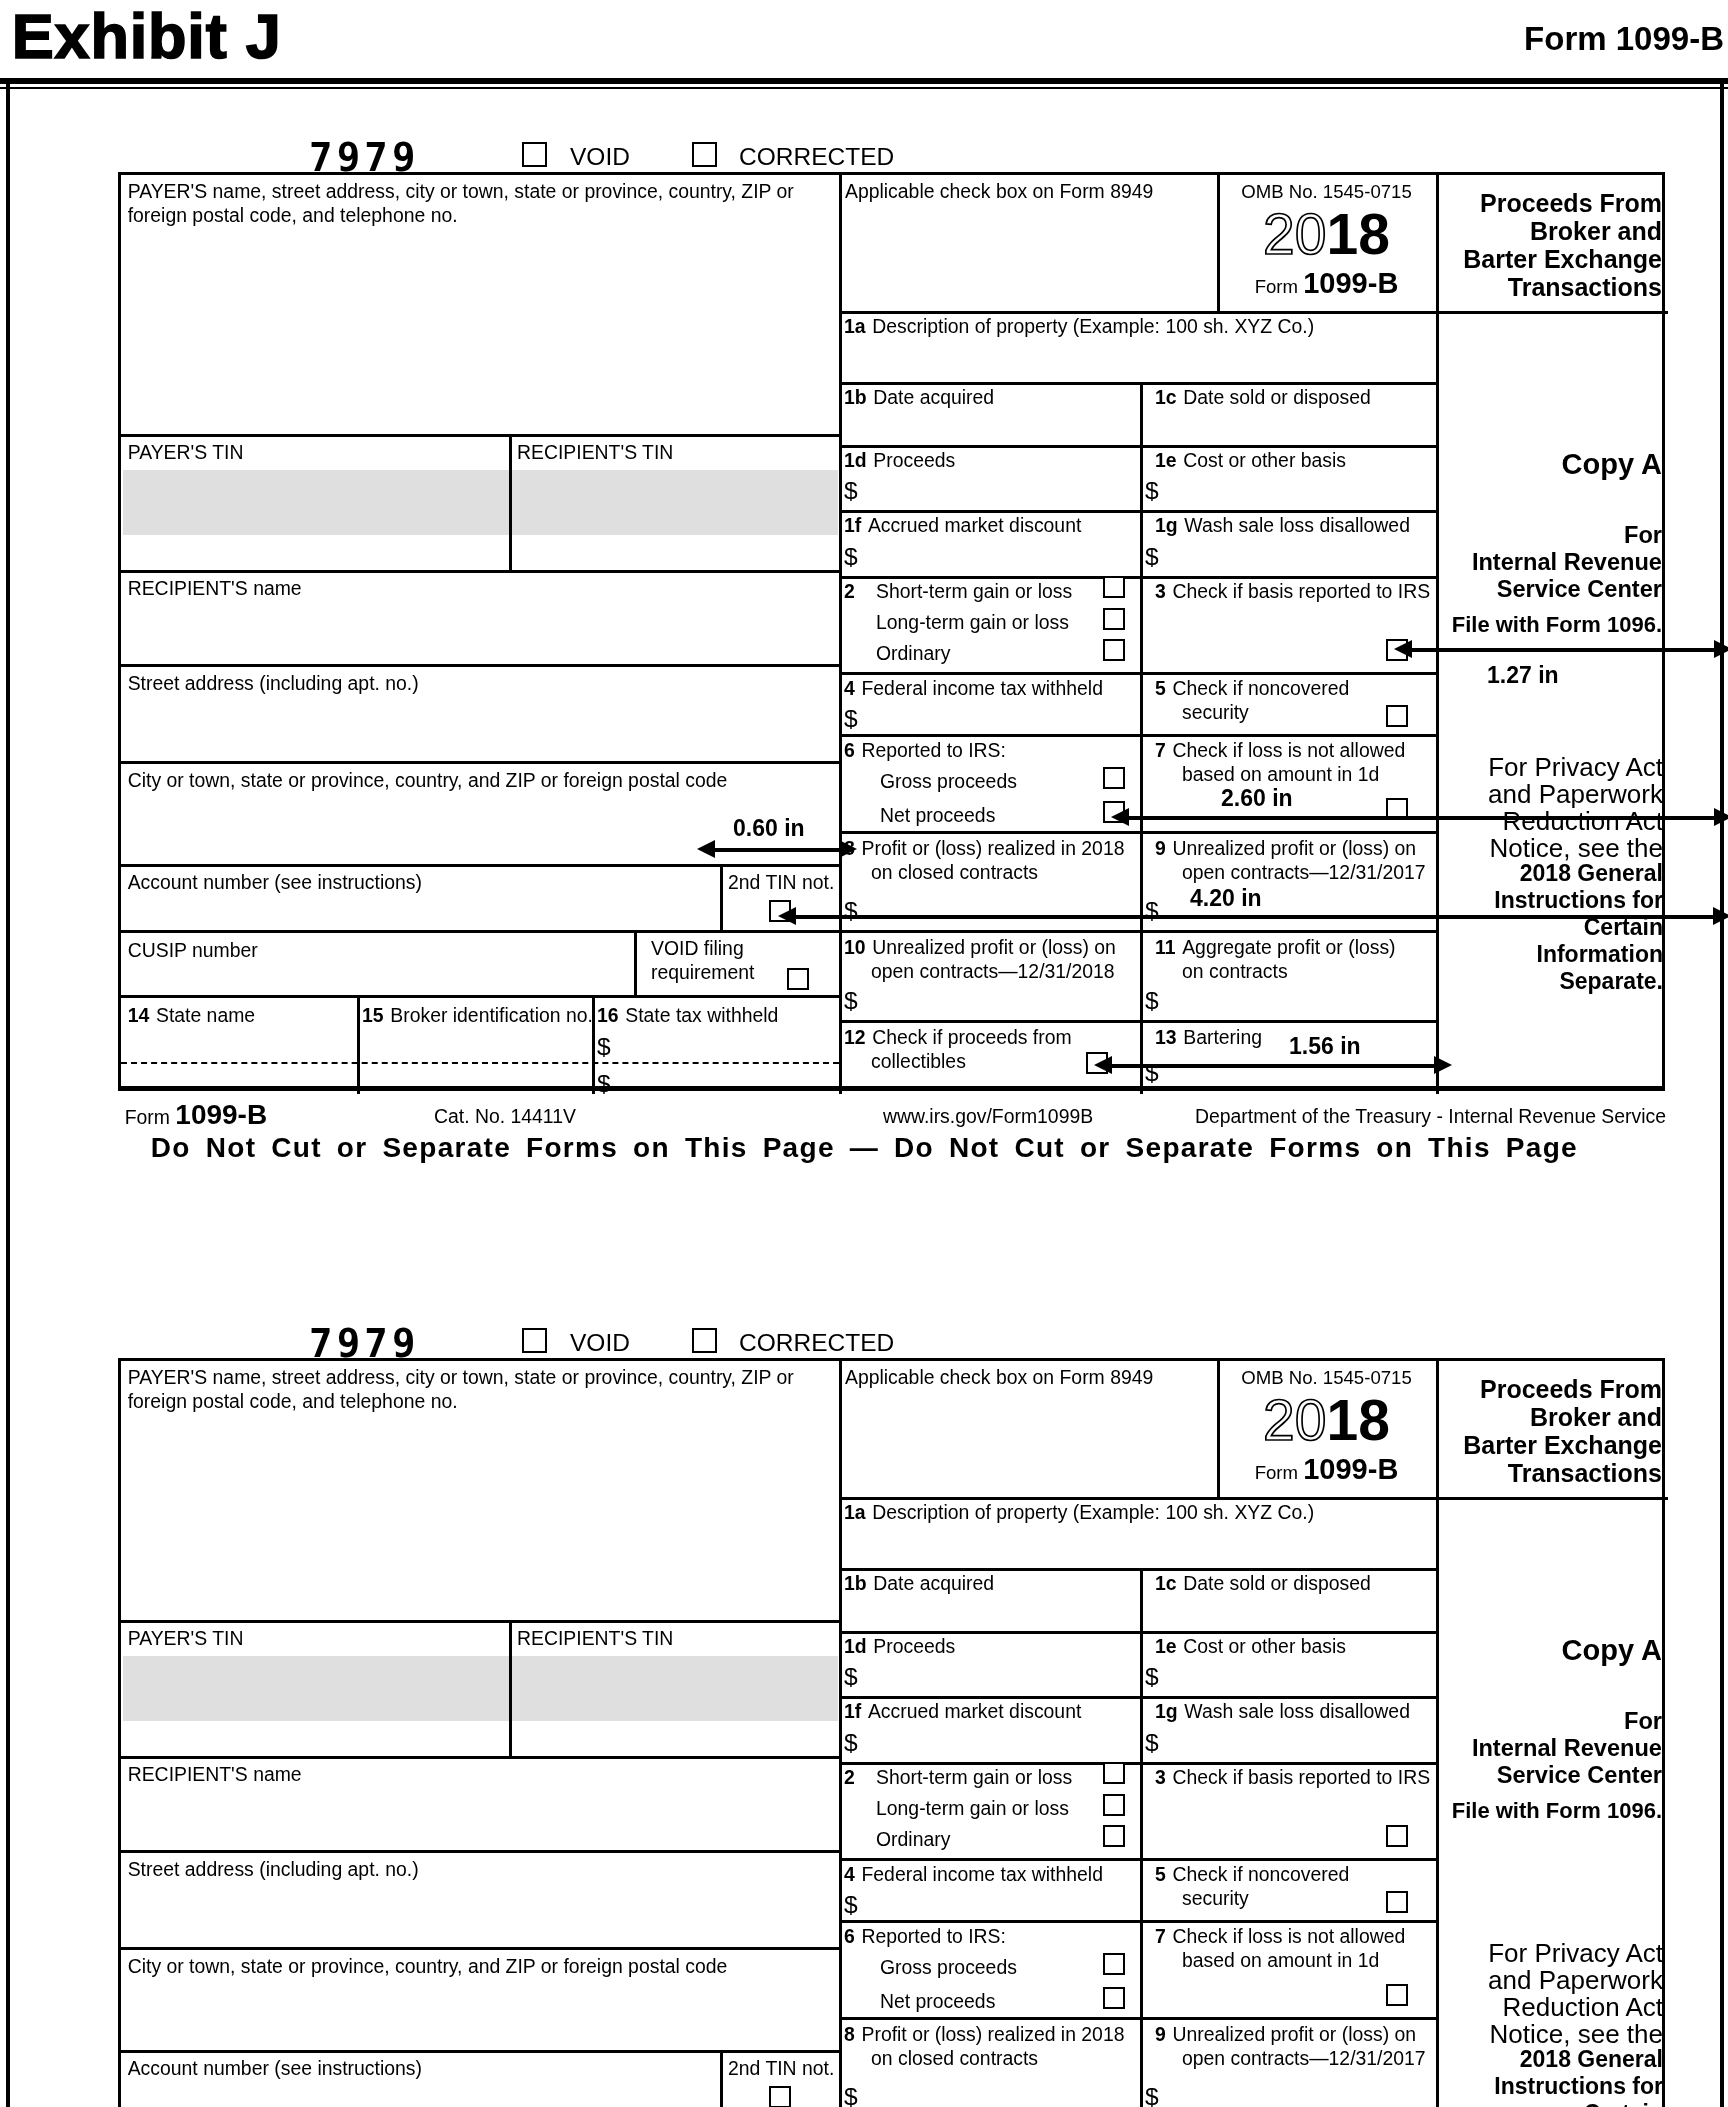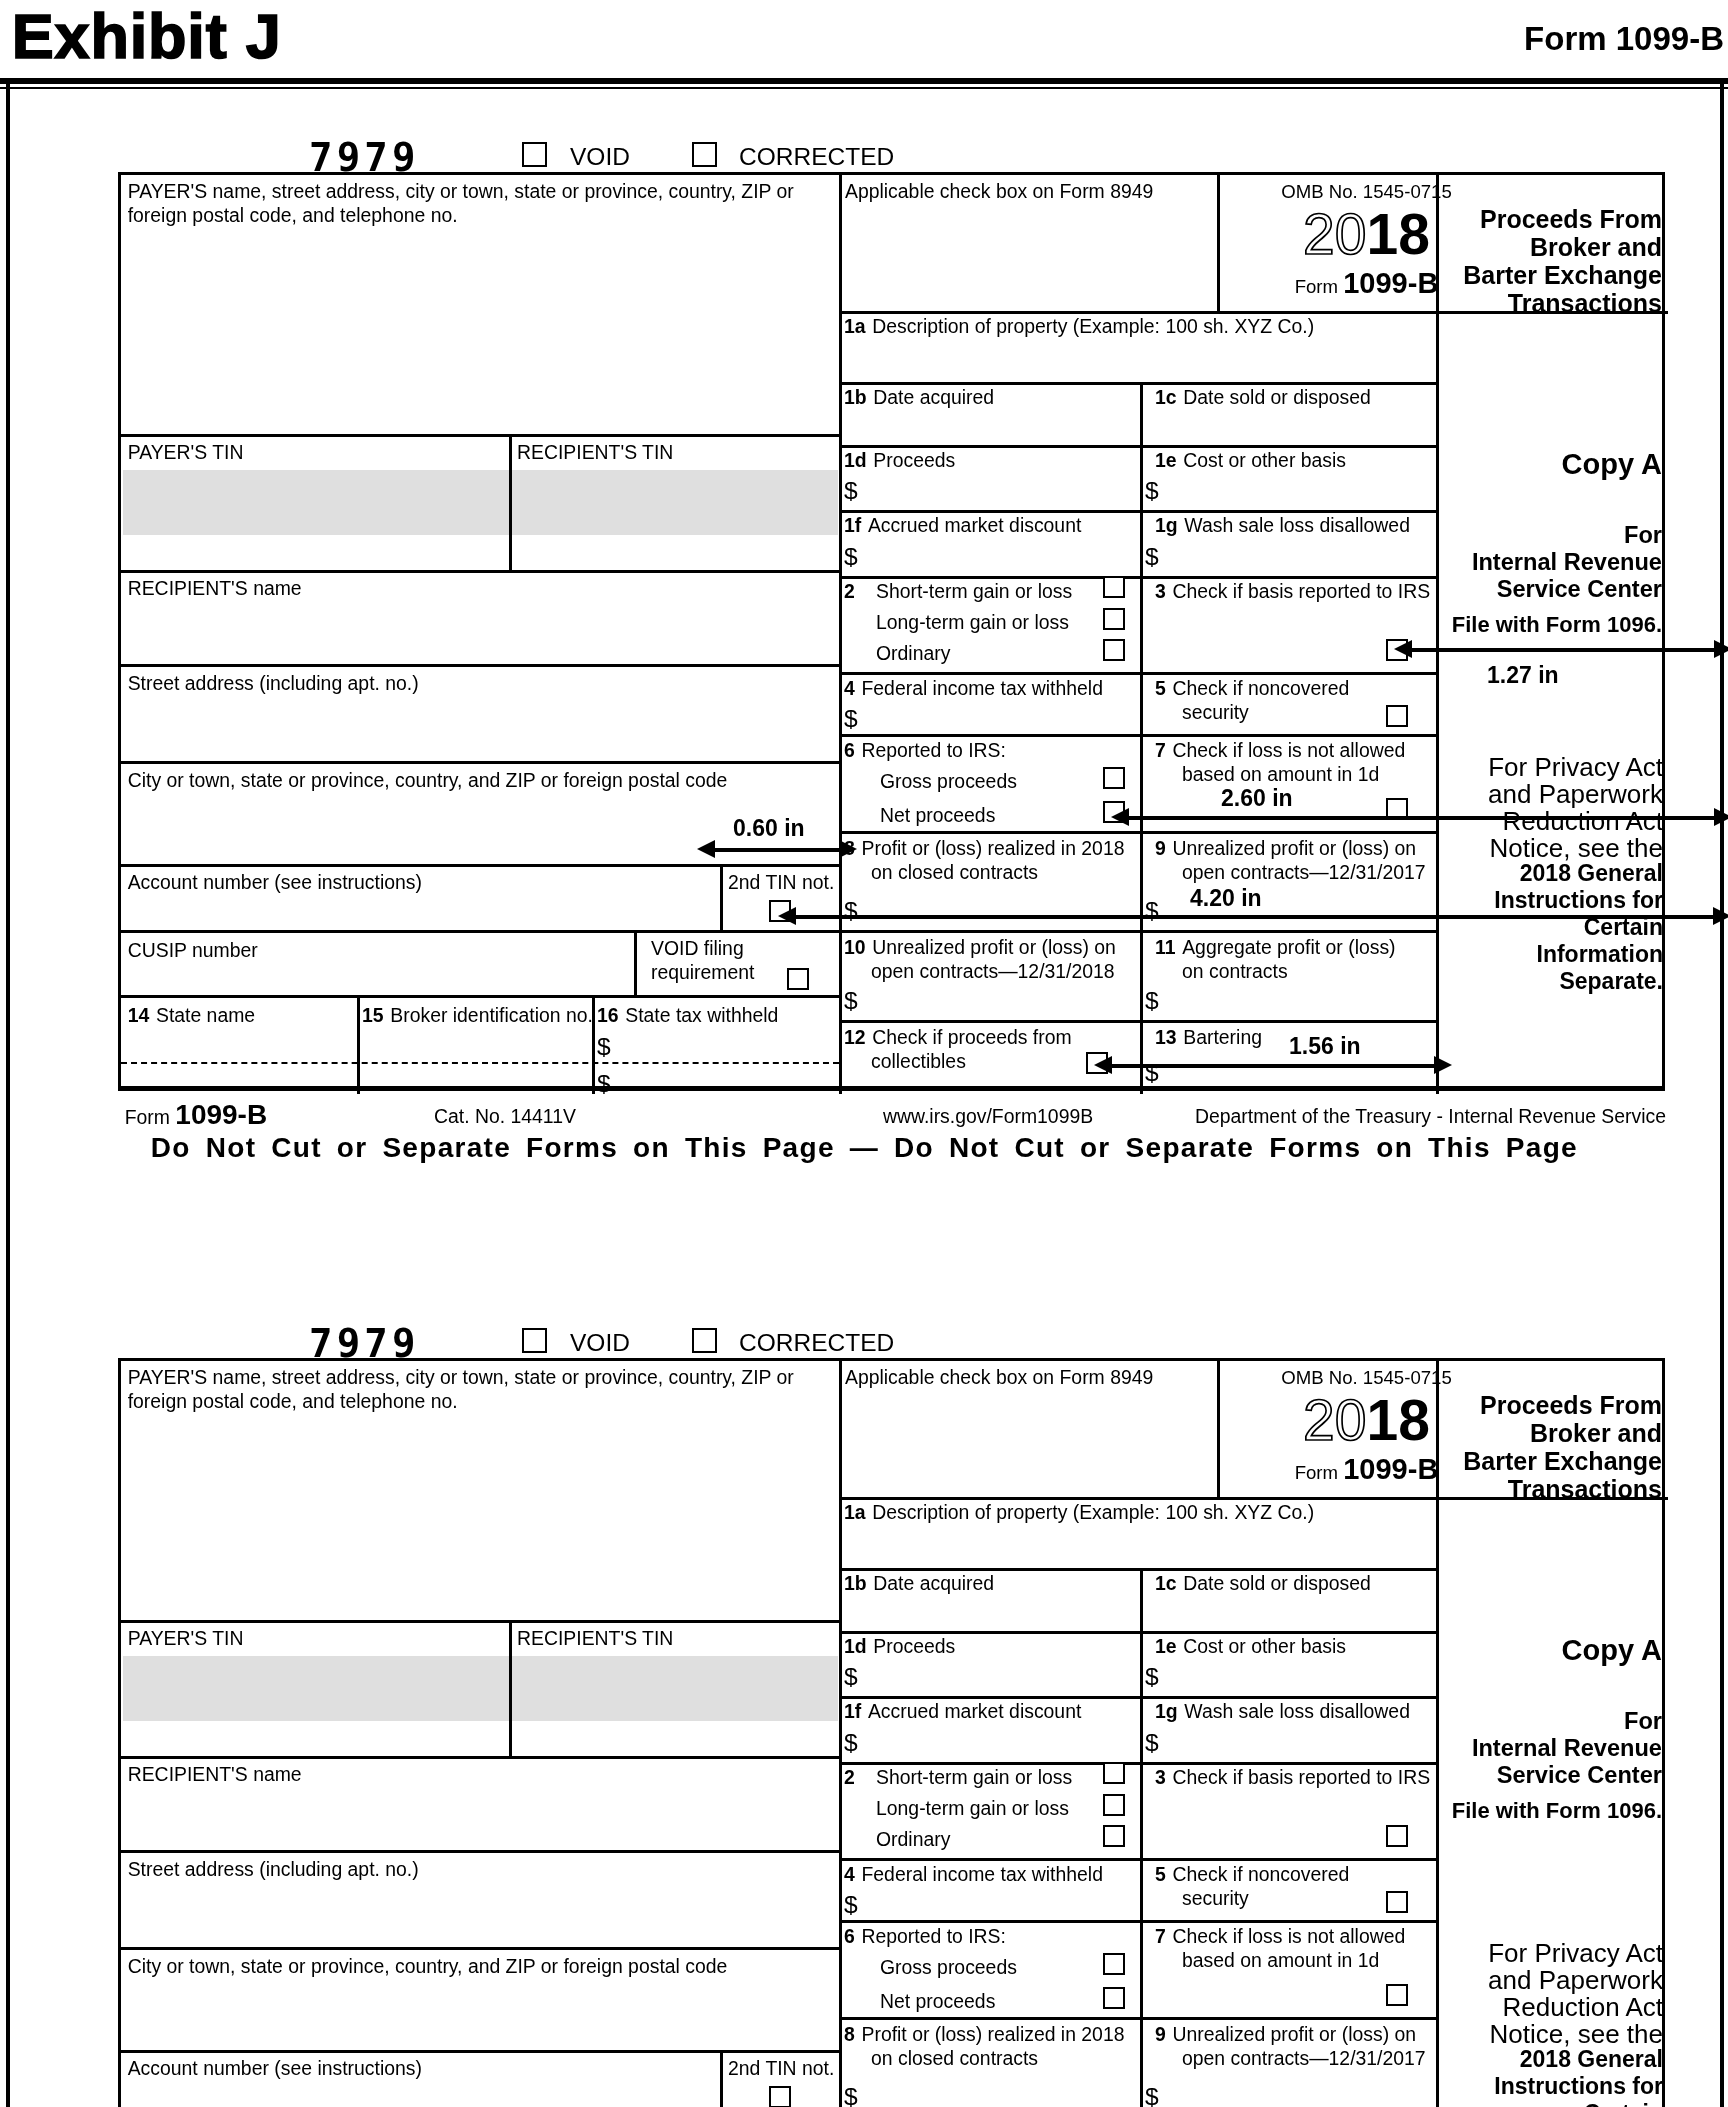--- a/index.html
+++ b/index.html
@@ -29,28 +29,28 @@
   
   .lbl{position:absolute;font-size:19.4px;line-height:23.6px;}
   .lbl .n{font-weight:bold;margin-right:6.7px;}
   .hang{padding-left:27px;text-indent:-27px;}
   .dollar{position:absolute;font-size:24.5px;font-weight:normal;}
   .cb{position:absolute;width:22px;height:22px;border:2.1px solid #000;background:#fff;box-sizing:border-box;}
   .cb.big{width:25px;height:25px;}
   .code{position:absolute;font-family:"DejaVu Sans Mono", monospace;font-size:39px;font-weight:bold;letter-spacing:4.2px;}
   .toplab{position:absolute;font-size:24.5px;}
   
-  .ombcell{position:absolute;left:1096px;top:0;width:219px;height:136px;text-align:center;margin-left:40px;}
+  .ombcell{position:absolute;left:1096px;top:0;width:219px;height:136px;text-align:center;}
   .ombno{font-size:18.6px;margin-top:5.9px;}
   .year{font-size:57px;font-weight:bold;line-height:57px;margin-top:3.4px;}
   .year .out{-webkit-text-stroke:1.7px #000;color:#fff;font-weight:normal;}
   .formline{font-size:18.6px;margin-top:4.2px;}
   .formline b{font-size:29px;}
   
-  .side{position:absolute;left:1315px;width:226px;text-align:right;margin-top:16px;}
+  .side{position:absolute;left:1315px;width:226px;text-align:right;}
   .side.title{top:14.3px;font-size:25px;line-height:28px;font-weight:bold;}
   .copya{position:absolute;left:1315px;top:273px;width:226px;text-align:right;font-size:29px;font-weight:bold;}
   .forline{position:absolute;left:1315px;width:226px;text-align:right;font-size:23.6px;font-weight:bold;}
   .filenote{position:absolute;left:1315px;top:437px;width:226px;text-align:right;font-size:22px;font-weight:bold;}
   .priv{position:absolute;left:1290px;width:252px;text-align:right;font-size:26px;}
   .priv.b{font-weight:bold;font-size:23px;}
   
   .foot{position:absolute;top:964px;font-size:19.4px;}
   .foot .big{font-size:28px;font-weight:bold;}
   

